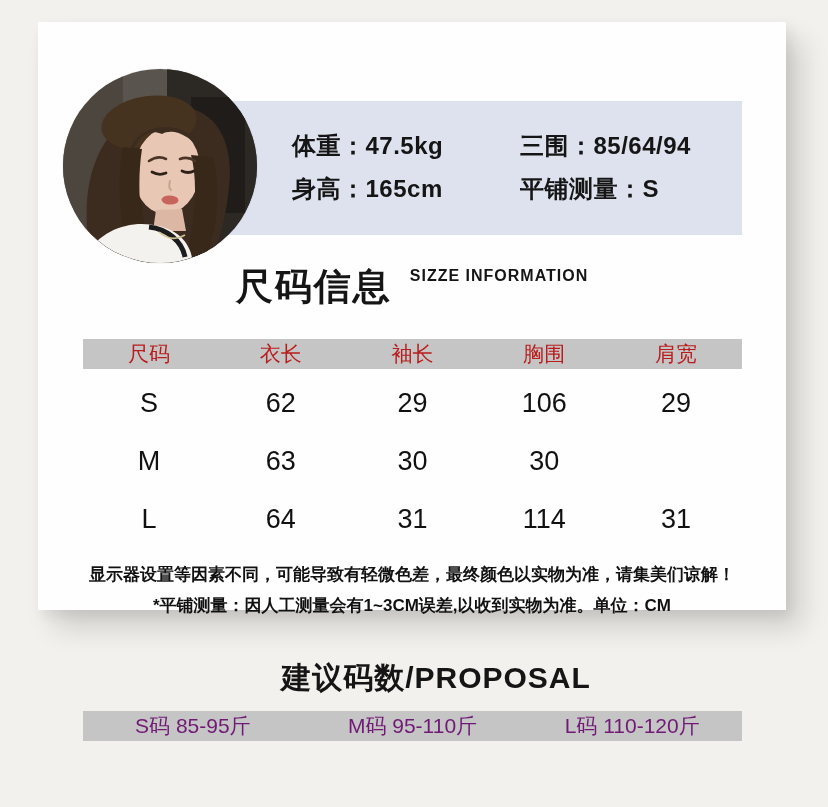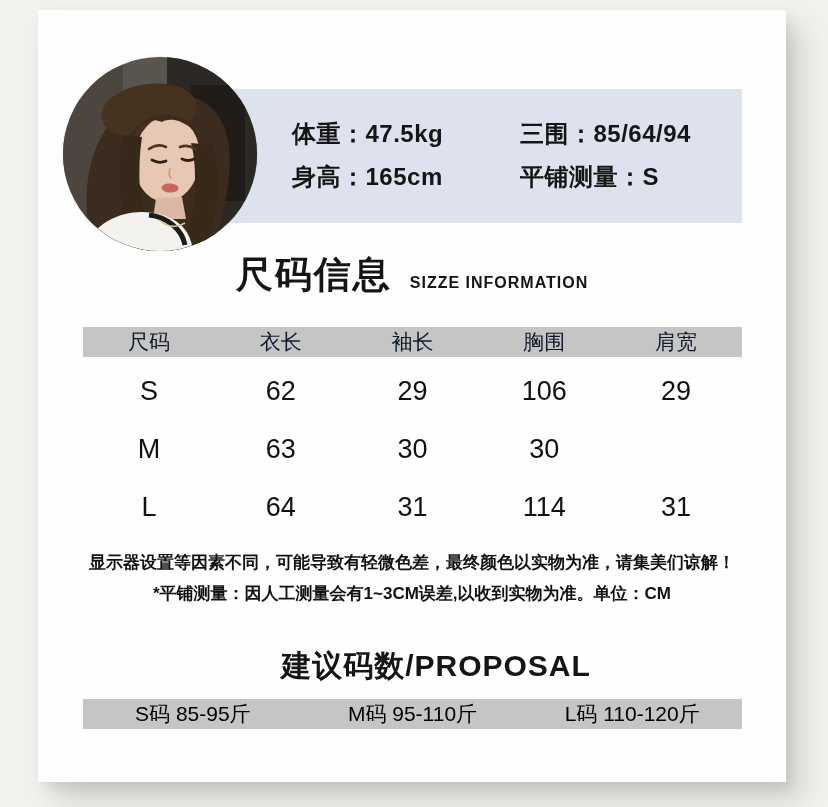--- a/index.html
+++ b/index.html
@@ -3,21 +3,21 @@
 <meta charset="utf-8">
 <style>
   html,body{margin:0;padding:0;}
   body{
     width:828px;height:807px;position:relative;overflow:hidden;
     background:#f2f1ed;
     font-family:"Liberation Sans","DejaVu Sans",sans-serif;
     color:#151515;
   }
   .card{
-    position:absolute;left:38px;top:10px;width:748px;height:772px;
+    position:absolute;left:38px;top:22px;width:748px;height:588px;
     background:#fefefe;
     box-shadow:16px 18px 26px rgba(0,0,0,0.14), 4px 6px 12px rgba(0,0,0,0.07);
   }
   
   .info-panel{
     position:absolute;left:186px;top:79px;width:518px;height:134px;
     background:#dde2ee;
   }
   .avatar{
     position:absolute;left:25px;top:47px;width:194px;height:194px;
@@ -29,51 +29,51 @@
     letter-spacing:0.5px;line-height:28px;
   }
   .ii-0{left:254px;top:110px;}
   .ii-1{left:482px;top:110px;}
   .ii-2{left:254px;top:153px;}
   .ii-3{left:482px;top:153px;}
 
   
   .size-title{
     position:absolute;left:0;top:246px;width:100%;
-    display:flex;justify-content:center;align-items:flex-end;gap:18px;
+    display:flex;justify-content:center;gap:18px;
   }
   .size-title .zh{font-size:37px;font-weight:bold;letter-spacing:2px;line-height:1;}
   .size-title .en{font-size:16px;font-weight:bold;letter-spacing:1px;line-height:1;margin-bottom:2px;white-space:nowrap;}
 
   
   .size-table{position:absolute;left:45px;top:317px;width:659px;}
   .t-row{display:flex;width:100%;}
   .t-head{background:#c5c5c5;height:30px;align-items:center;}
-  .t-head .t-cell{font-size:21px;font-weight:normal;color:#0f172a;}
+  .t-head .t-cell{font-size:21px;font-weight:normal;color:#b91c1c;}
   .t-data{height:58px;align-items:center;}
   .t-data.first{margin-top:5px;}
   .t-cell{flex:0 0 20%;text-align:center;}
   .t-data .t-cell{font-size:27px;color:#111;}
 
   
   .notes{
     position:absolute;left:0;top:537px;width:100%;
     text-align:center;font-size:17px;font-weight:bold;line-height:31px;
     color:#111;white-space:nowrap;
   }
   
   .proposal-title{
     position:absolute;left:0;top:641px;width:100%;text-align:center;
     font-size:30px;font-weight:bold;letter-spacing:1px;line-height:1;margin-left:24px;
   }
   .suggest-bar{
     position:absolute;left:45px;top:689px;width:659px;height:30px;
     background:#c5c5c5;display:flex;align-items:center;
   }
-  .suggest-item{flex:1 1 33.33%;text-align:center;font-size:21px;color:#000000;white-space:nowrap;}
+  .suggest-item{flex:1 1 33.33%;text-align:center;font-size:21px;color:#701a75;white-space:nowrap;}
 </style>
 </head>
 <body>
 
 <div class="card">
 
   <div class="info-panel"></div>
 
   <div class="avatar">
     <svg viewBox="0 0 194 194">

